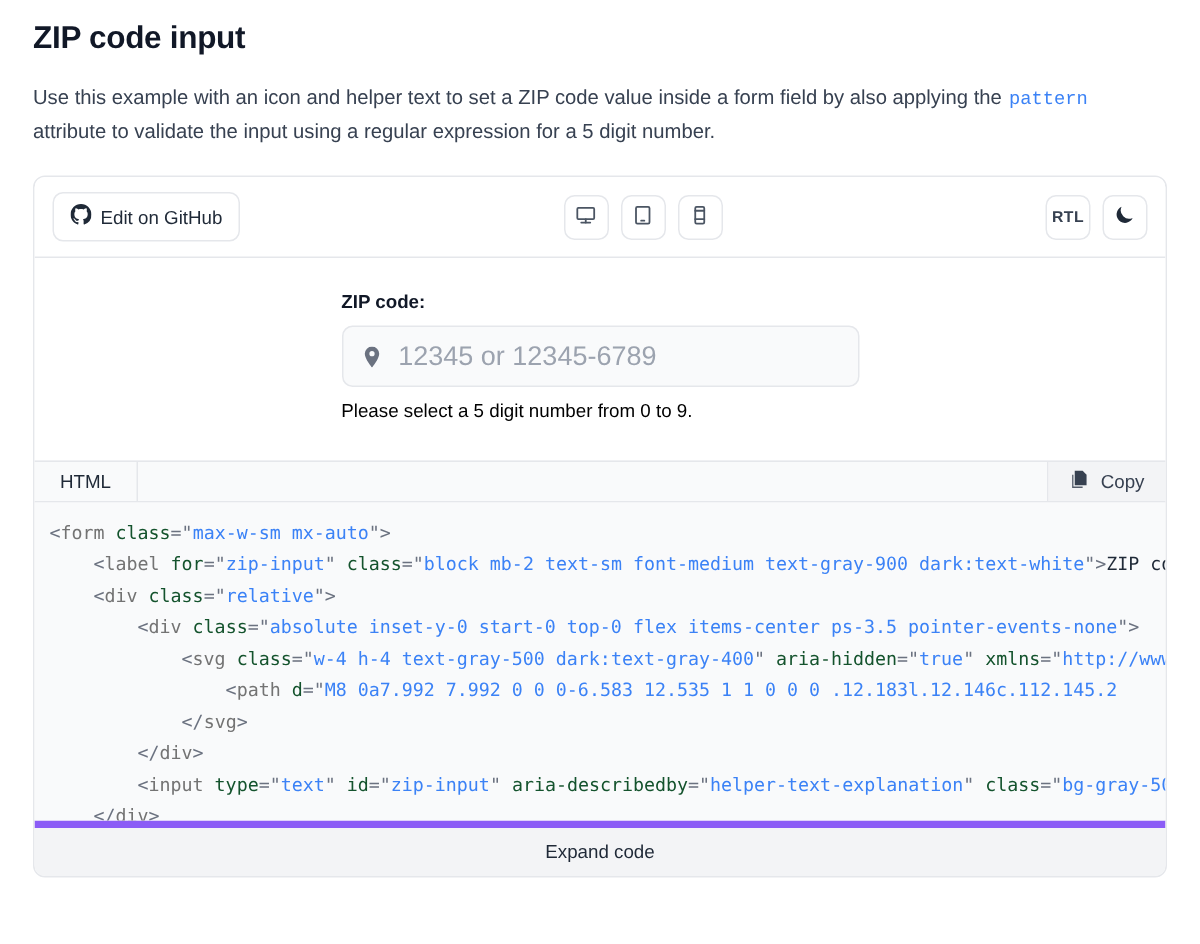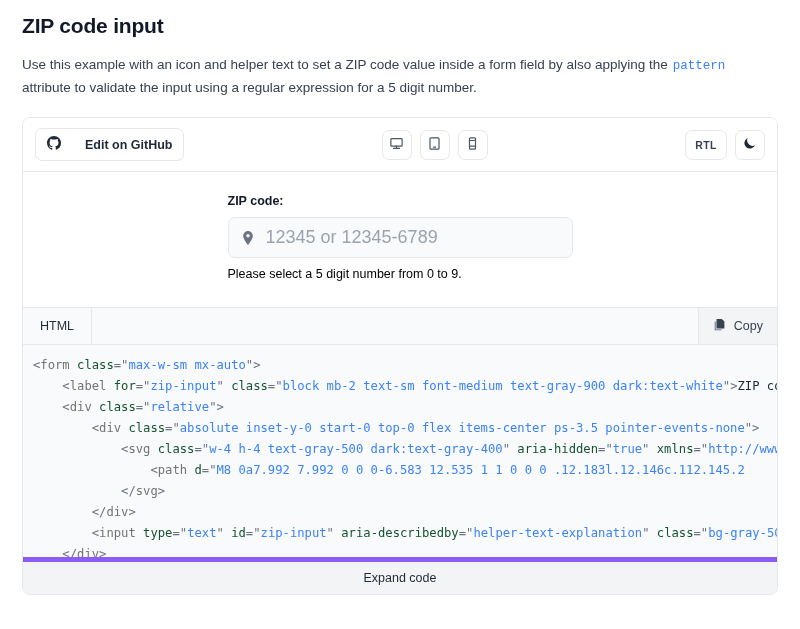--- a/index.html
+++ b/index.html
@@ -53,46 +53,46 @@
     background: #ffffff;
     border-bottom: 1px solid #e5e7eb;
   }
   .toolbar-left { flex: 0 0 auto; }
   .toolbar-center { flex: 1 1 auto; display: flex; justify-content: center; gap: 8px; }
   .toolbar-right { flex: 0 0 auto; display: flex; gap: 8px; }
 
   .gh-button {
     display: inline-flex;
     align-items: center;
-    gap: 24px;
+    gap: 6px;
     border: 1px solid #e5e7eb;
     border-radius: 7px;
     background: #ffffff;
     padding: 7px 11px;
     font-size: 12.5px;
-    font-weight: bold;
+    font-weight: normal;
     color: #1f2937;
     cursor: pointer;
   }
 
   .icon-button {
     width: 30px;
     height: 30px;
     border: 1px solid #e5e7eb;
     border-radius: 7px;
     background: #ffffff;
     display: flex;
     align-items: center;
     justify-content: center;
     cursor: pointer;
     color: #4b5563;
     padding: 0;
   }
   .icon-button.rtl-button {
-    width: 42px;
+    width: 30px;
     font-size: 10.5px;
     font-weight: bold;
     color: #374151;
     letter-spacing: 0.3px;
   }
 
   
   .preview {
     background: #ffffff;
     padding: 22px 0 26px 0;
@@ -137,21 +137,21 @@
     color: #000000;
   }
 
   
   .code-tabs {
     display: flex;
     align-items: stretch;
     background: #f3f4f6;
     border-top: 1px solid #e5e7eb;
     border-bottom: 1px solid #e5e7eb;
-    height: 38px;
+    height: 28px;
   }
   .tab {
     display: flex;
     align-items: center;
     padding: 0 17px;
     font-size: 12.5px;
     color: #1f2937;
     background: #f9fafb;
     border-right: 1px solid #e5e7eb;
     cursor: pointer;

